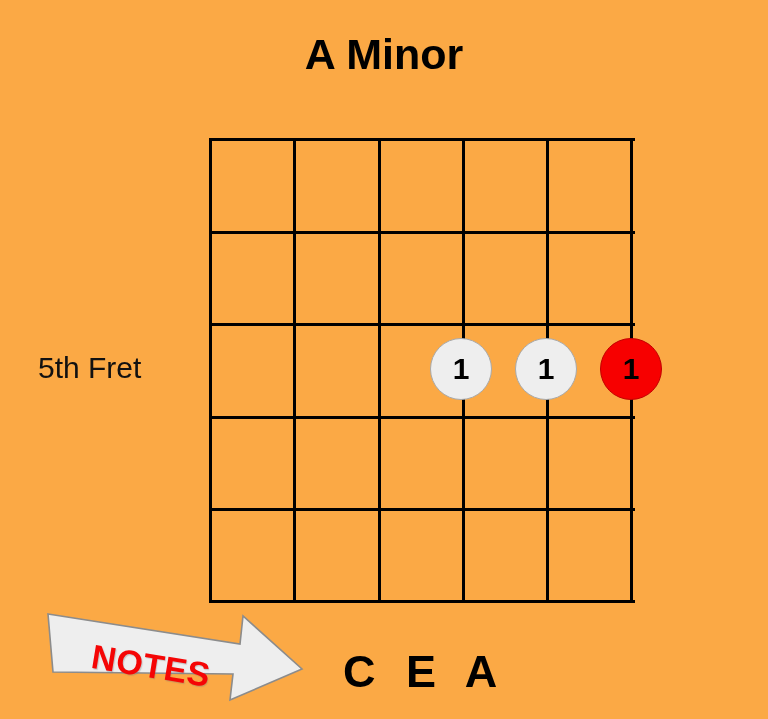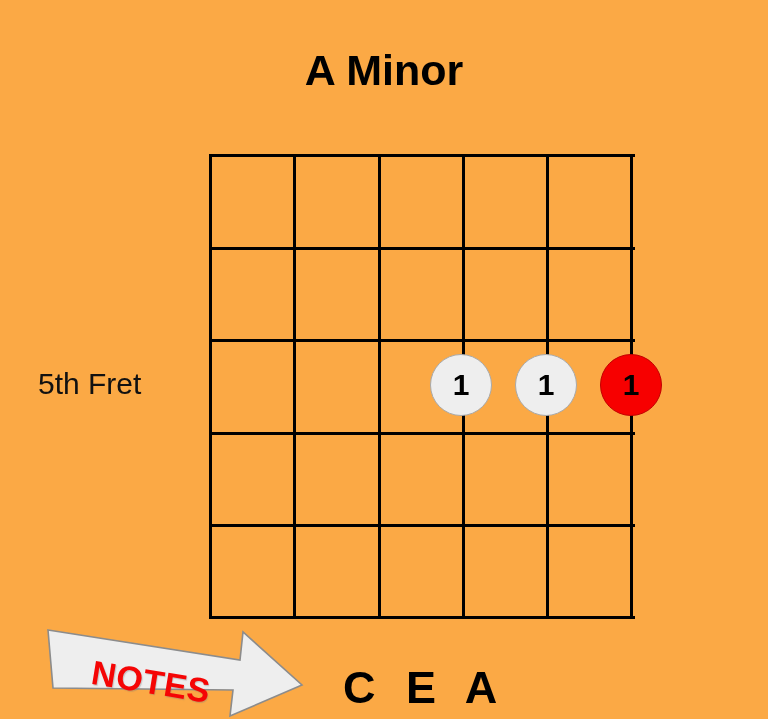--- a/index.html
+++ b/index.html
@@ -11,21 +11,21 @@
     height: 719px;
     background: #fba945;
     font-family: "Liberation Sans", sans-serif;
     overflow: hidden;
     position: relative;
   }
 
   #stage {
     position: absolute;
     left: 0;
-    top: 16px;
+    top: 0;
     width: 768px;
     height: 648px;
   }
 
   
   .chord-title {
     position: absolute;
     left: 0;
     top: 33px;
     width: 768px;

